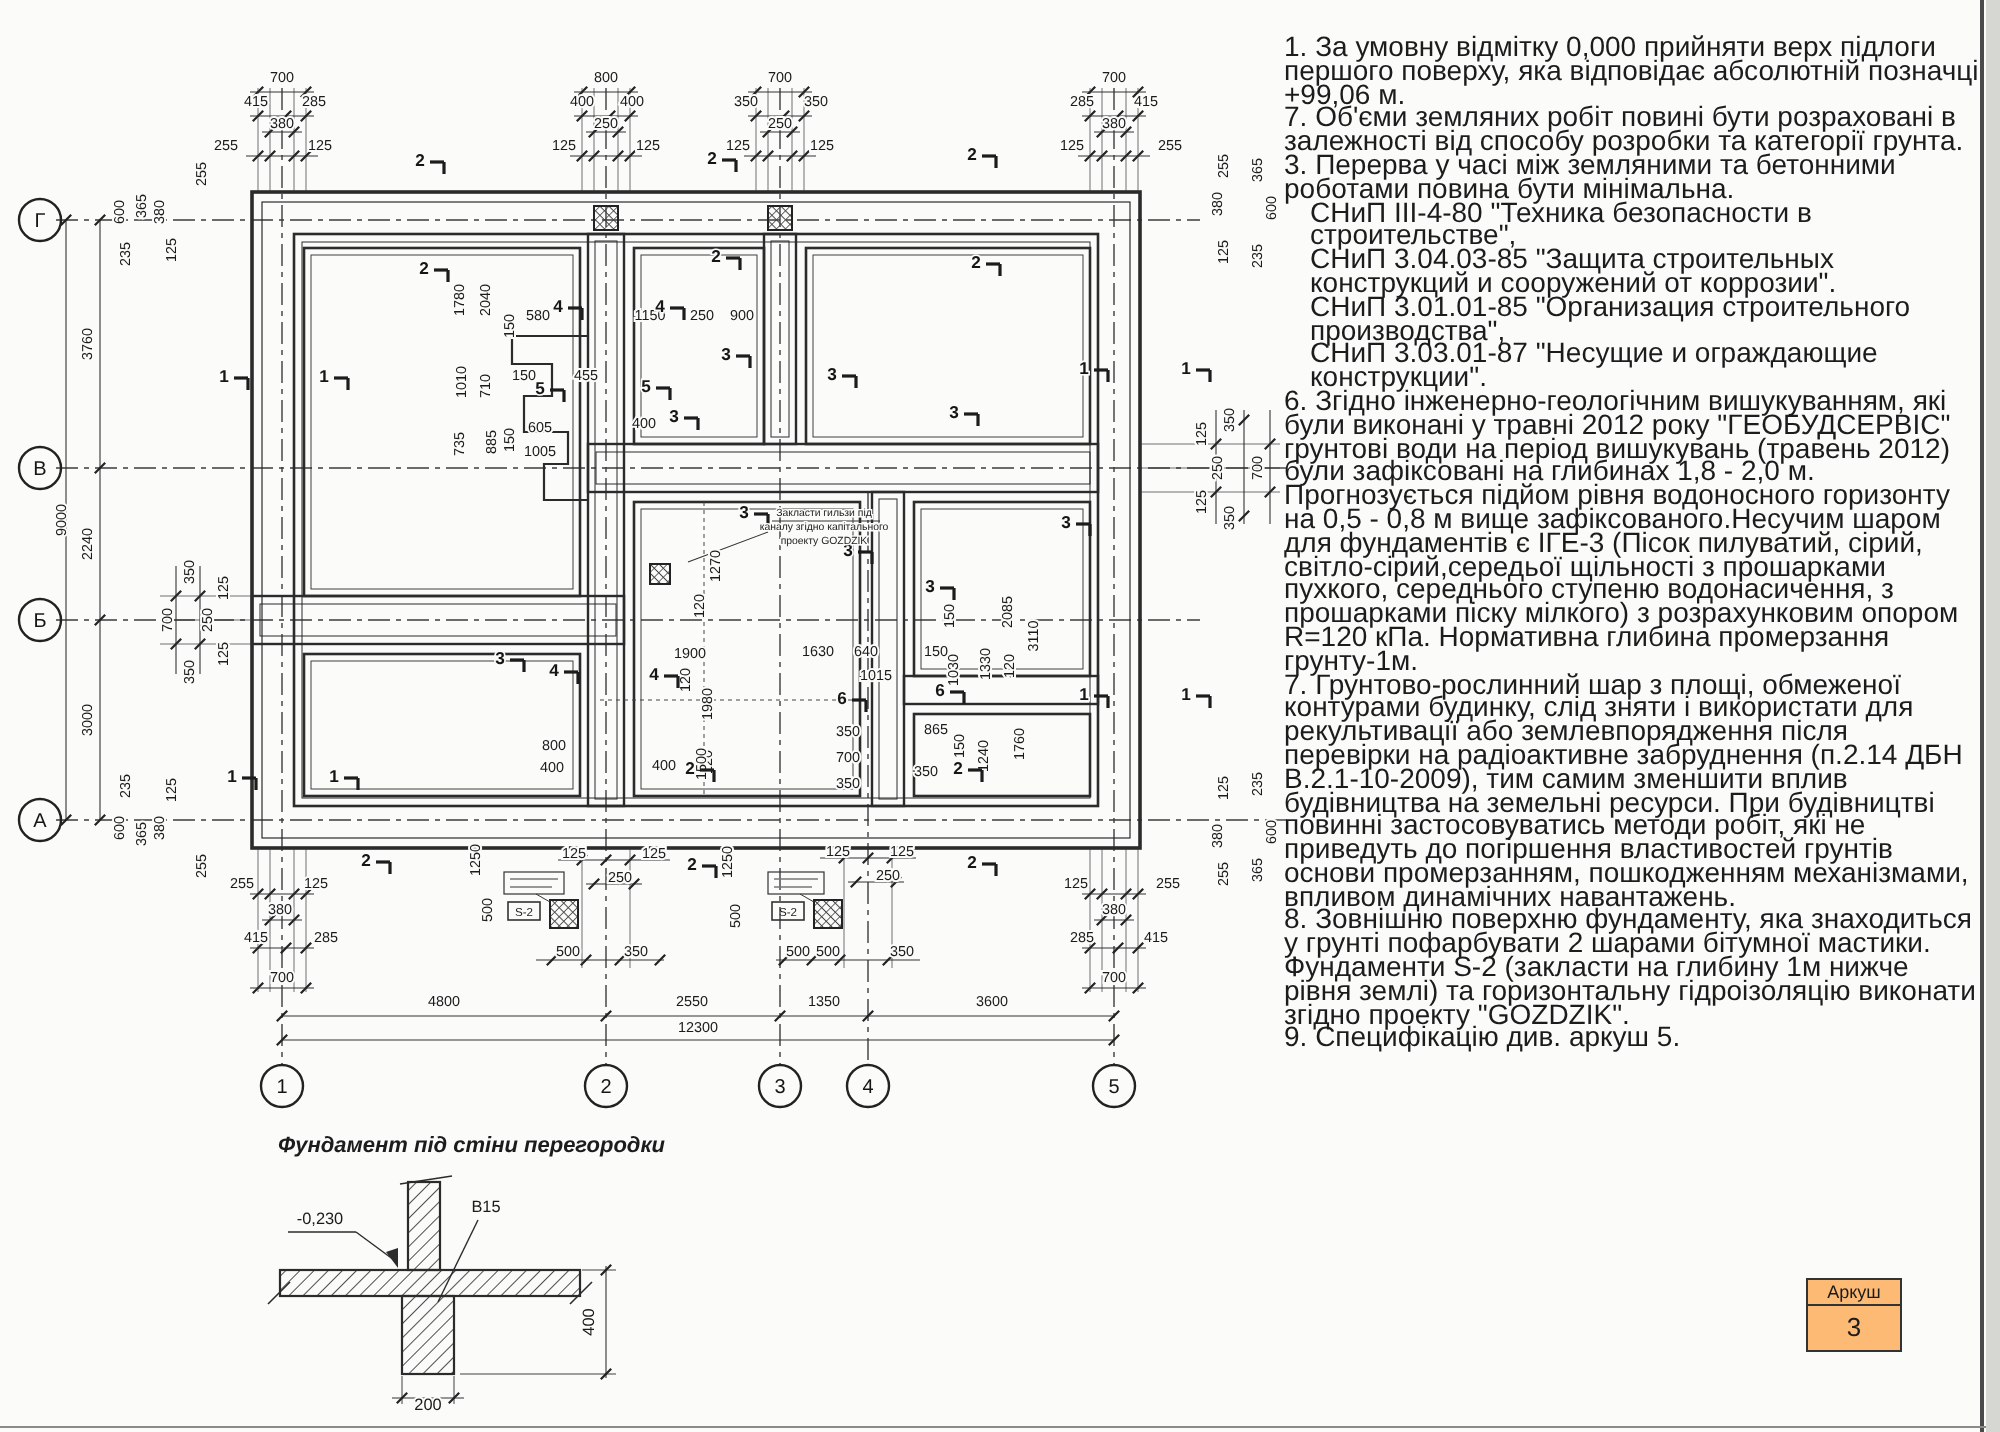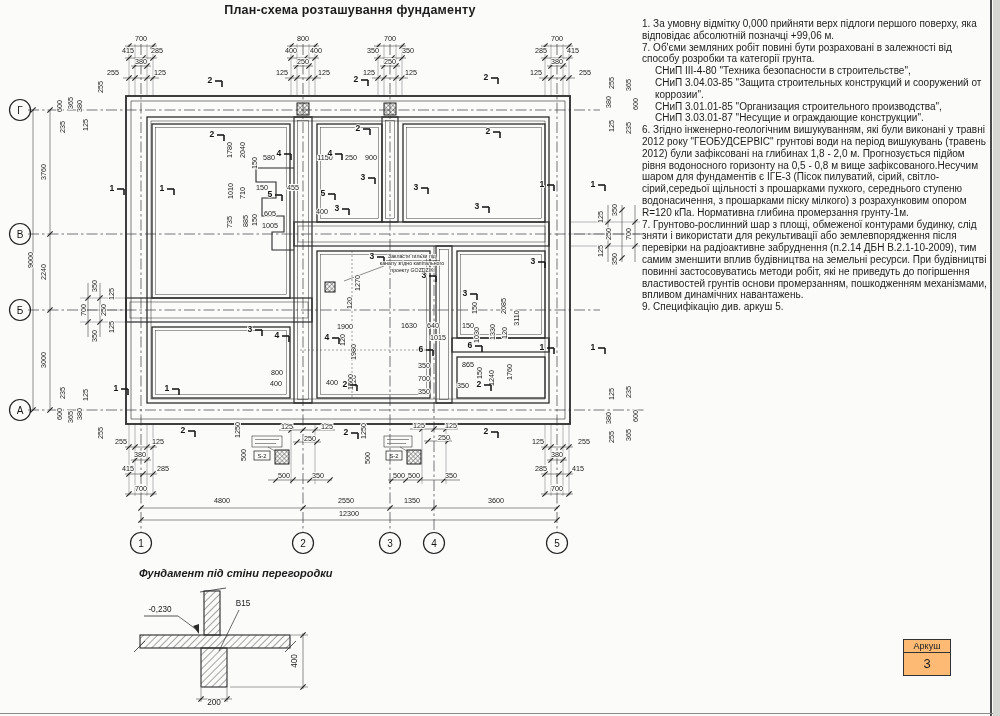--- a/index.html
+++ b/index.html
@@ -4,21 +4,21 @@
 <style>
   html,body{margin:0;padding:0;background:#e8e8e6;}
   .page{position:relative;width:1000px;height:716px;background:#fbfbfa;overflow:hidden;
         font-family:"Liberation Sans",sans-serif;color:#1c1c1c;}
   .page-border-right{position:absolute;left:990px;top:0;width:2px;height:716px;background:#4a4a4a;}
   .page-edge{position:absolute;left:993px;top:0;width:7px;height:716px;background:#d6d6d3;}
   .page-border-bottom{position:absolute;left:0;top:713px;width:993px;height:1px;background:#8a8a88;}
   .title{position:absolute;left:215px;top:3px;width:270px;text-align:center;
          font-size:12.5px;font-weight:bold;letter-spacing:.2px;}
   .detail-title{position:absolute;left:139px;top:567px;font-size:11px;font-weight:bold;font-style:italic;}
-  .notes{position:absolute;left:642px;top:18px;width:348px;font-size:10px;line-height:11.8px;}
+  .notes{position:absolute;left:642px;top:18px;width:348px;font-size:14px;line-height:11.8px;}
   .notes p{margin:0;}
   .notes p.ind{padding-left:13px;}
   .sheet-box{position:absolute;left:903px;top:639px;width:46px;border:1.5px solid #333;
              background:#fdba74;text-align:center;}
   .sheet-box .lbl{font-size:9px;padding:1px 0;border-bottom:1.5px solid #333;}
   .sheet-box .num{font-size:13px;padding:3px 0 4px 0;}
   svg{position:absolute;left:0;top:0;}
   svg line,svg rect,svg path,svg polygon,svg circle{vector-effect:none;}
   .dim{font:7.2px "Liberation Sans",sans-serif;fill:#1b1b1b;text-anchor:middle;
        stroke:#fbfbfa;stroke-width:2px;paint-order:stroke;}
@@ -29,21 +29,20 @@
   .ax{font:10px "Liberation Sans",sans-serif;fill:#161616;text-anchor:middle;}
   .tiny{font:5.2px "Liberation Sans",sans-serif;fill:#222;text-anchor:middle;
         stroke:#fbfbfa;stroke-width:1.4px;paint-order:stroke;}
   .s2t{font:5.8px "Liberation Sans",sans-serif;fill:#222;text-anchor:middle;}
 </style>
 </head>
 <body>
 
 <div class="page">
 
-  <div class="title">План-схема розташування фундаменту</div>
 
   <svg id="plan-svg" width="1000" height="716" viewBox="0 0 1000 716">
     <defs>
       <pattern id="xhatch" width="3.2" height="3.2" patternUnits="userSpaceOnUse" patternTransform="rotate(45)">
         <line x1="0" y1="0" x2="0" y2="3.2" stroke="#444" stroke-width="0.8"></line>
         <line x1="0" y1="1.6" x2="3.2" y2="1.6" stroke="#444" stroke-width="0.5"></line>
       </pattern>
       <pattern id="hatch" width="5" height="5" patternUnits="userSpaceOnUse" patternTransform="rotate(45)">
         <line x1="0" y1="0" x2="0" y2="5" stroke="#3a3a3a" stroke-width="0.9"></line>
       </pattern>
@@ -606,26 +605,28 @@
         <text x="394" y="458" class="s2t">S-2</text>
         <text x="412" y="258" class="tiny">Закласти гильзи під</text>
         <text x="412" y="265" class="tiny">каналу згідно капітального</text>
         <text x="412" y="272" class="tiny">проекту GOZDZIK</text>
       </g>
   </svg>
 
   <div class="notes" id="notes">
       <p>1. За умовну відмітку  0,000 прийняти верх підлоги першого поверху, яка відповідає абсолютній позначці +99,06 м.</p>
       <p>7.  Об'єми земляних робіт повині бути розраховані в залежності від способу розробки та категорії грунта.</p>
+      <p>3. Перерва у часі між земляними та бетонними роботами повина бути мінімальна.</p>
       <p class="ind">СНиП III-4-80 "Техника безопасности в строительстве",</p>
       <p class="ind">СНиП 3.04.03-85 "Защита строительных конструкций и сооружений от коррозии".</p>
       <p class="ind">СНиП 3.01.01-85 "Организация строительного производства",</p>
       <p class="ind">СНиП 3.03.01-87 "Несущие и ограждающие конструкции".</p>
       <p>6. Згідно інженерно-геологічним вишукуванням, які були виконані у травні 2012 року "ГЕОБУДСЕРВІС" грунтові води на період вишукувань (травень 2012) були зафіксовані на глибинах 1,8 - 2,0 м. Прогнозується підйом рівня водоносного горизонту на 0,5 - 0,8 м вище зафіксованого.Несучим шаром для фундаментів є ІГЕ-3 (Пісок пилуватий, сірий, світло-сірий,середьої щільності з прошарками пухкого, середнього ступеню водонасичення, з прошарками піску мілкого) з розрахунковим опором R=120 кПа. Нормативна глибина промерзання грунту-1м.</p>
       <p>7. Грунтово-рослинний шар з площі, обмеженої контурами будинку, слід зняти і використати для рекультивації або землевпорядження після перевірки на радіоактивне забруднення (п.2.14 ДБН В.2.1-10-2009), тим самим зменшити вплив будівництва на земельні ресурси. При будівництві повинні застосовуватись методи робіт, які не приведуть до погіршення властивостей грунтів основи промерзанням, пошкодженням механізмами, впливом динамічних навантажень.</p>
+      <p>8. Зовнішню поверхню фундаменту, яка знаходиться у грунті пофарбувати  2 шарами бітумної мастики. Фундаменти S-2  (закласти на глибину 1м нижче рівня землі) та горизонтальну гідроізоляцію виконати згідно проекту "GOZDZIK".</p>
       <p>9. Специфікацію див. аркуш 5.</p>
     </div>
 
   <div class="detail-title">Фундамент під стіни перегородки</div>
 
   <div class="sheet-box">
     <div class="lbl">Аркуш</div>
     <div class="num">3</div>
   </div>
 

